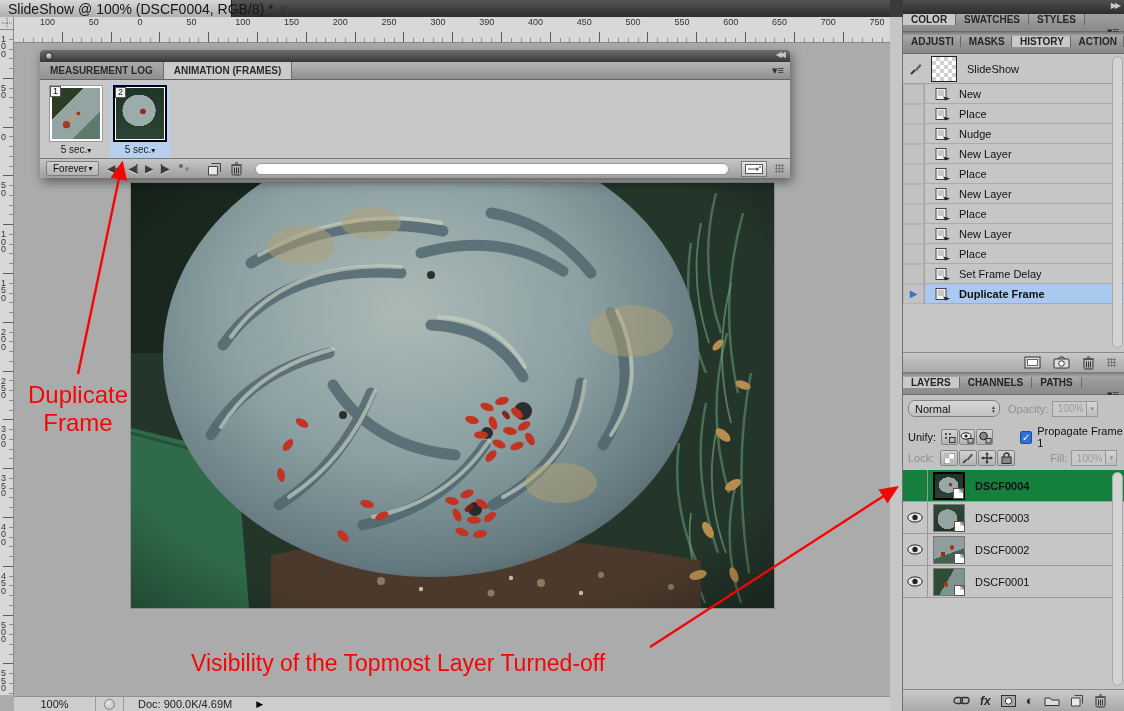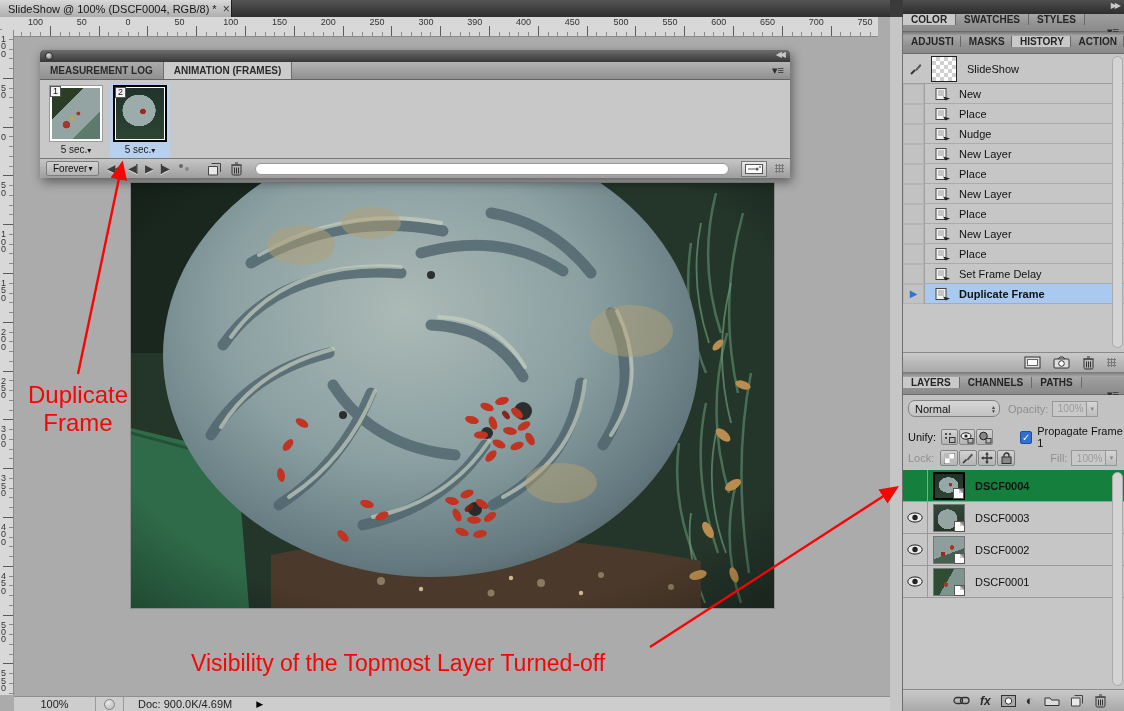--- a/index.html
+++ b/index.html
@@ -2,27 +2,27 @@
 <html><head>
 <meta charset="utf-8">
 <style>
   * { margin:0; padding:0; box-sizing:border-box; }
   html,body { width:1124px; height:711px; overflow:hidden; }
   body { font-family:"Liberation Sans", sans-serif; background:#ababab; position:relative; font-size:11px; color:#111; }
 
   
   .doc-tabbar { position:absolute; left:0; top:0; width:890px; height:17px; background:linear-gradient(#555,#2e2e2e); z-index:5; }
   .doc-tab { position:absolute; left:0; top:0; width:232px; height:17px; background:linear-gradient(#d9d9d9,#aeaeae); border-right:1px solid #1e1e1e; display:flex; align-items:center; padding:0 8px; gap:6px; }
-  .doc-tab .t { font-size:11px; color:#161616; white-space:nowrap; }
+  .doc-tab .t { font-size:14px; color:#161616; white-space:nowrap; }
   .doc-tab .x { margin-left:auto; font-size:12px; color:#333; cursor:default; }
   .edge-cap { position:absolute; left:890px; top:0; width:13px; height:17px; background:#3a3a3a; z-index:5; }
 
   
   .ruler-corner { position:absolute; left:0; top:17px; width:14px; height:13px; background:#d8d8d8; border-bottom:1px solid #8a8a8a; border-right:1px solid #8a8a8a; z-index:4; display:flex; align-items:center; justify-content:center; }
-  .h-ruler { position:absolute; left:2px; top:17px; width:876px; height:20px; background:#d8d8d8; border-bottom:1px solid #8a8a8a; z-index:4; overflow:hidden;
+  .h-ruler { position:absolute; left:14px; top:17px; width:876px; height:26px; background:#d8d8d8; border-bottom:1px solid #8a8a8a; z-index:4; overflow:hidden;
     background-image:
       repeating-linear-gradient(to right, transparent 0 47.8px, #5c5c5c 47.8px 48.8px),
       repeating-linear-gradient(to right, transparent 0 8.76px, #8b8b8b 8.76px 9.76px);
     background-size:100% 10px, 100% 4px; background-position:left bottom, left bottom; background-repeat:repeat-x; }
   .v-ruler { position:absolute; left:0; top:30px; width:14px; height:665px; background:#d8d8d8; border-right:1px solid #8a8a8a; z-index:4; overflow:hidden;
     background-image:
       repeating-linear-gradient(to bottom, transparent 0 47.8px, #5c5c5c 47.8px 48.8px),
       repeating-linear-gradient(to bottom, transparent 0 8.76px, #8b8b8b 8.76px 9.76px);
     background-size:10px 100%, 4px 100%; background-position:right top, right top; background-repeat:repeat-y; }
   .h-ruler .rl { position:absolute; top:0; font-size:9px; color:#333; }

